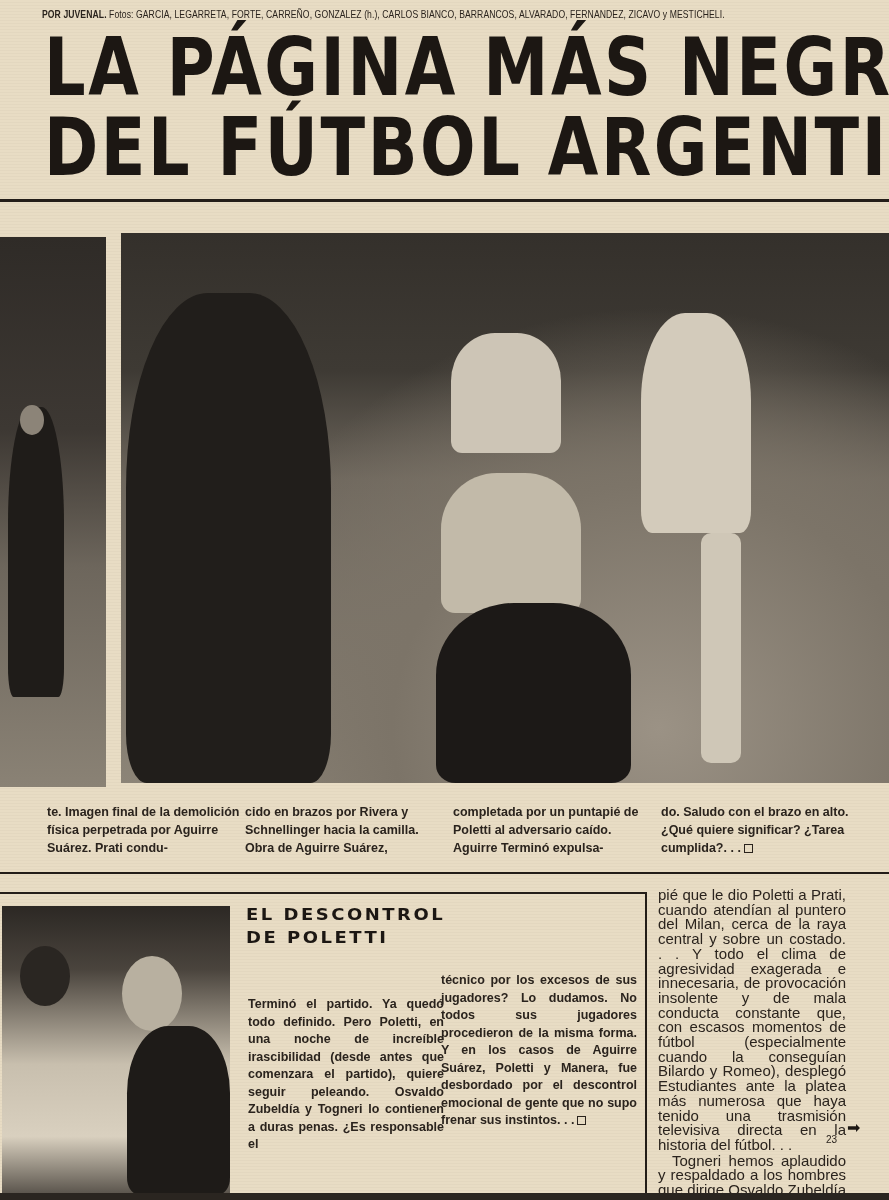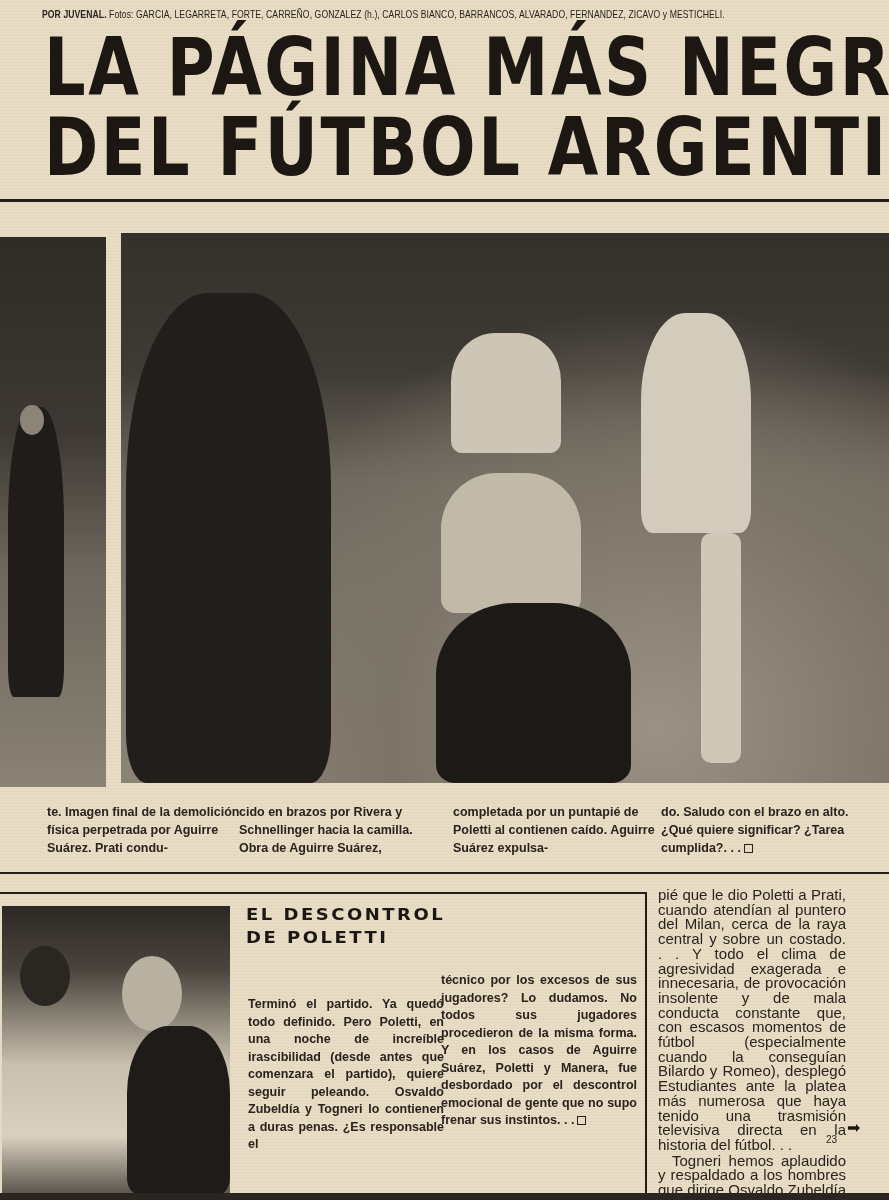--- a/index.html
+++ b/index.html
@@ -37,21 +37,21 @@
   .photo-main {
     left: 121px; top: 233px; width: 768px; height: 550px;
     background: radial-gradient(ellipse at 70% 90%, #9b9285 0%, #7c7468 35%, transparent 60%),
                 linear-gradient(180deg, #34302b 0%, #3e3a34 25%, #6e675d 45%, #8c8477 100%);
   }
   .fig { position: absolute; border-radius: 40% 40% 10% 10%; }
   .caption {
     position: absolute; top: 803px; width: 205px;
     font-size: 12.5px; font-weight: bold; line-height: 18px; color: #2a231d;
   }
-  .cap1 { left: 47px; } .cap2 { left: 239px; } .cap3 { left: 453px; } .cap4 { left: 661px; }
+  .cap1 { left: 47px; } .cap2 { left: 245px; } .cap3 { left: 453px; } .cap4 { left: 661px; }
   .rule-mid { position: absolute; left: 0; top: 872px; width: 889px; height: 2px; background: #231d18; }
   .rule-mid2 { position: absolute; left: 0; top: 892px; width: 645px; height: 2px; background: #231d18; }
   .vrule { position: absolute; left: 645px; top: 892px; width: 2px; height: 305px; background: #231d18; }
   .photo-bottom {
     left: 2px; top: 906px; width: 228px; height: 288px;
     background: linear-gradient(180deg, #2c2824 0%, #4a443d 22%, #c8bfae 55%, #d9d0bf 80%, #5a544c 100%);
   }
   .subhead {
     position: absolute; left: 246px; top: 903px;
     font-family: "DejaVu Sans", sans-serif; font-weight: bold;
@@ -97,21 +97,21 @@
   <div class="fig" style="left:5px;top:60px;width:205px;height:490px;background:#211e1b;"></div>
   <div class="fig" style="left:330px;top:100px;width:110px;height:120px;background:#cdc5b6;"></div>
   <div class="fig" style="left:320px;top:240px;width:140px;height:140px;background:#c2baa9;"></div>
   <div class="fig" style="left:520px;top:80px;width:110px;height:220px;background:#d3cbbb;"></div>
   <div class="fig" style="left:580px;top:300px;width:40px;height:230px;background:#cfc7b7;border-radius:10px;"></div>
   <div class="fig" style="left:315px;top:370px;width:195px;height:180px;background:#1c1917;"></div>
 </div>
 
 <div class="caption cap1">te. Imagen final de la demolición física perpetrada por Aguirre Suárez. Prati condu-</div>
 <div class="caption cap2">cido en brazos por Rivera y Schnellinger hacia la camilla. Obra de Aguirre Suárez,</div>
-<div class="caption cap3">completada por un puntapié de Poletti al contienen caído. Aguirre Suárez expulsa-</div>
+<div class="caption cap3">completada por un puntapié de Poletti al adversario caído. Aguirre Terminó expulsa-</div>
 <div class="caption cap4"><span>do. Saludo con el brazo en alto. ¿Qué quiere significar? ¿Tarea cumplida?. . .</span><span class="end-mark"></span></div>
 
 <div class="rule-mid"></div>
 <div class="rule-mid2"></div>
 <div class="vrule"></div>
 
 <div class="photo photo-bottom">
   <div class="fig" style="left:120px;top:50px;width:60px;height:75px;background:#b8b0a0;border-radius:50%;"></div>
   <div class="fig" style="left:125px;top:120px;width:103px;height:168px;background:#1e1b18;"></div>
   <div class="fig" style="left:18px;top:40px;width:50px;height:60px;background:#2a2622;border-radius:50%;"></div>

